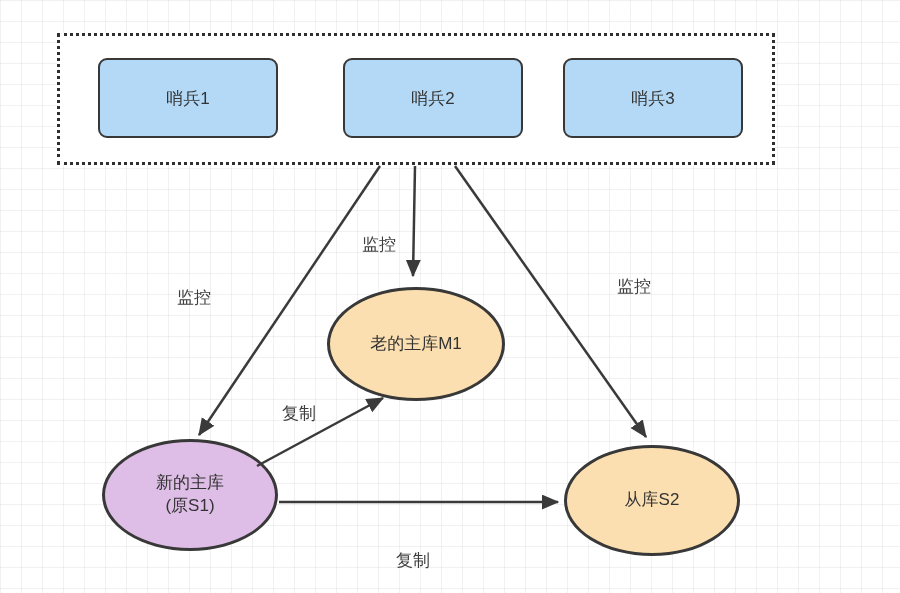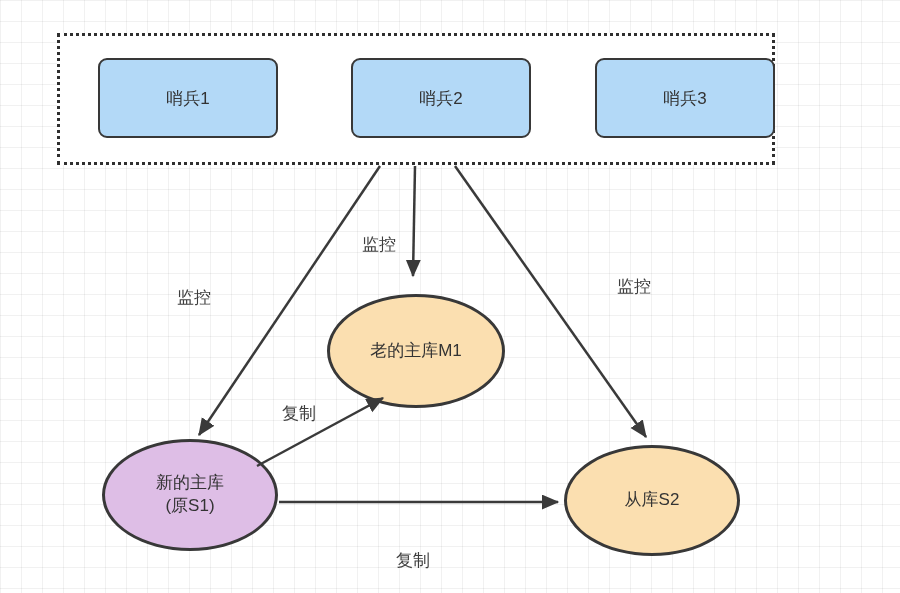--- a/index.html
+++ b/index.html
@@ -36,38 +36,38 @@
     background: #B3D9F7;
     border: 2.5px solid #383838;
     border-radius: 9px;
     box-sizing: border-box;
     display: flex;
     align-items: center;
     justify-content: center;
     font-size: 17px;
   }
   .sentinel-1 { left: 98px; }
-  .sentinel-2 { left: 351px; align-items: center; }
-  .sentinel-3 { left: 595px; }
+  .sentinel-2 { left: 343px; align-items: center; }
+  .sentinel-3 { left: 563px; }
   .node {
     position: absolute;
     border: 3px solid #383838;
     border-radius: 50%;
     box-sizing: border-box;
     display: flex;
     flex-direction: column;
     align-items: center;
     justify-content: center;
     font-size: 17px;
     text-align: center;
     line-height: 1.35;
   }
   .node-old-master {
     left: 327px;
-    top: 294px;
+    top: 287px;
     width: 178px;
     height: 114px;
     background: #FBDFB0;
   }
   .node-new-master {
     left: 102px;
     top: 439px;
     width: 176px;
     height: 112px;
     background: #DEBEE6;

